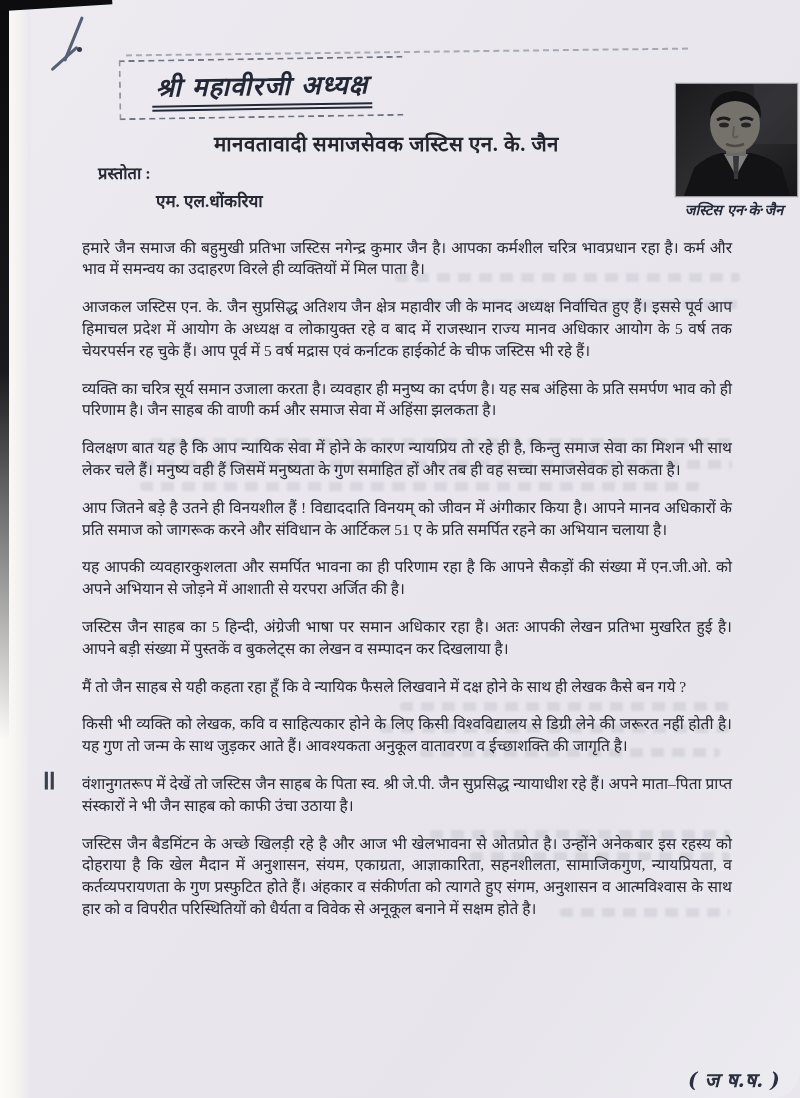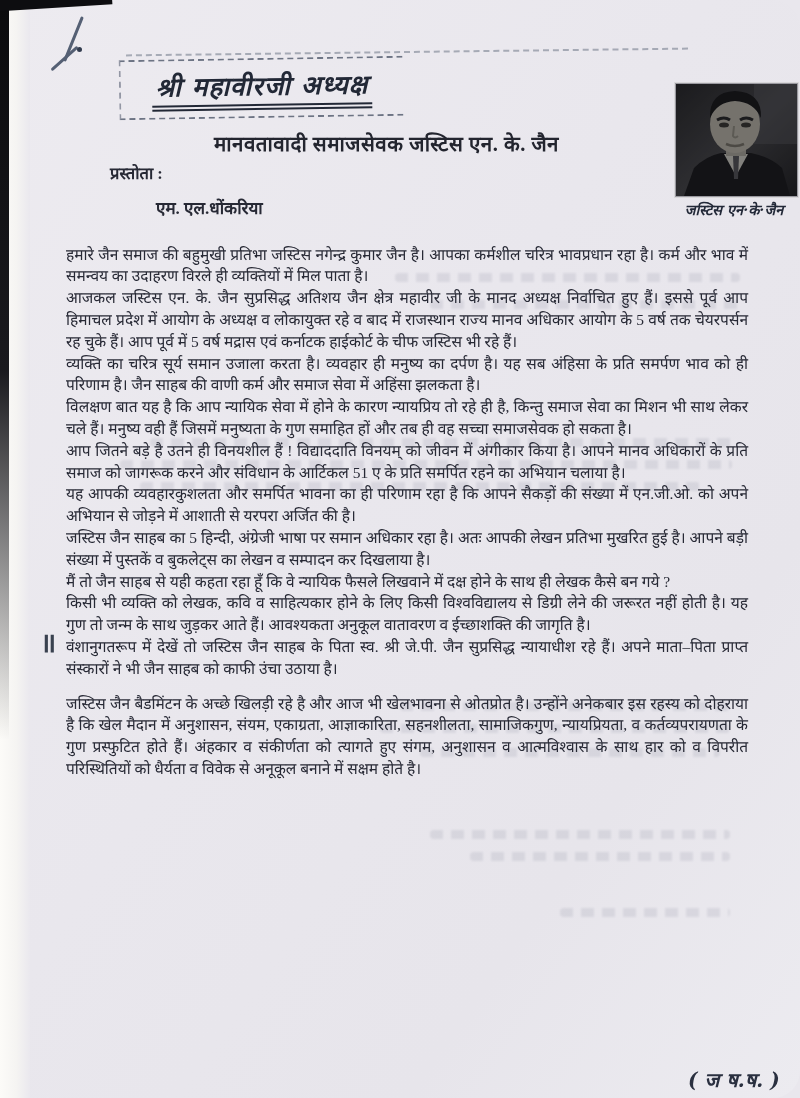--- a/index.html
+++ b/index.html
@@ -30,23 +30,23 @@
   
   .photo-frame{position:absolute;left:676px;top:84px;width:121px;height:112px;
     outline:1px solid #9a99a0;box-shadow:0 0 0 2px #d8d7d9;}
   .photo-caption{position:absolute;left:664px;top:199px;width:140px;text-align:center;
     font-family:"DejaVu Serif", serif;font-style:italic;font-weight:700;font-size:14.5px;color:#232938;white-space:nowrap;}
   
   .content{position:absolute;left:66px;top:131px;width:682px;color:#272935;
     font-size:15.5px;line-height:21.8px;text-align:justify;}
   .title{font-size:20.5px;font-weight:700;line-height:26px;padding-left:148px;text-align:left;
     letter-spacing:.5px;color:#23252f;margin:0 0 6px 0;font-family:Liberation Serif, serif;}
-  .presenter-label{margin:0 0 0 44px;font-size:16.5px;font-weight:700;}
-  .presenter-name{margin:13px 0 24px 90px;font-size:17px;font-weight:700;}
-  p.para{margin:0;}
+  .presenter-label{margin:0 0 0 32px;font-size:16.5px;font-weight:700;}
+  .presenter-name{margin:6px 0 24px 90px;font-size:17px;font-weight:700;}
+  p.para{margin:16px;}
   .m1{margin-bottom:13px;} .m2{margin-bottom:15px;} .m3{margin-bottom:27px;}
   .m4{margin-bottom:15px;} .m5{margin-bottom:15px;} .m6{margin-bottom:33px;}
   .m7{margin-bottom:15px;} .m8{margin-bottom:26px;} .m9{margin-bottom:40px;}
   .m10{margin-bottom:13px;}
   .para-wrap{position:relative;}
   .margin-mark{position:absolute;left:-26px;top:-4px;font-size:27px;font-weight:700;color:#39414f;
     font-family:"DejaVu Serif", serif;}
   
   .footer-note{position:absolute;left:688px;top:1066px;font-family:"DejaVu Serif", serif;
     font-style:italic;font-weight:700;font-size:20px;color:#2a3040;white-space:nowrap;}

